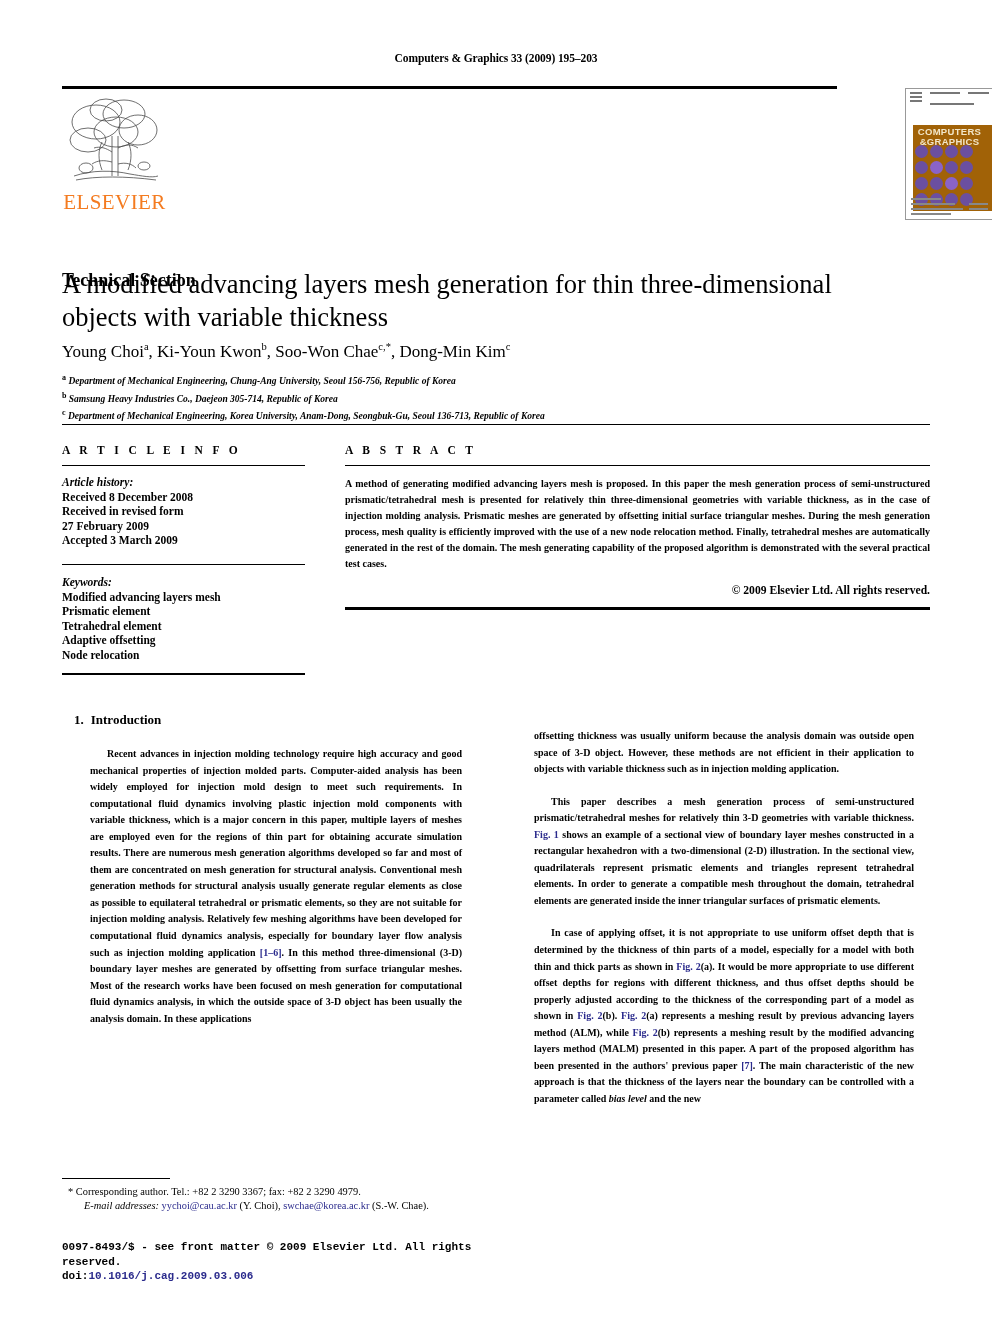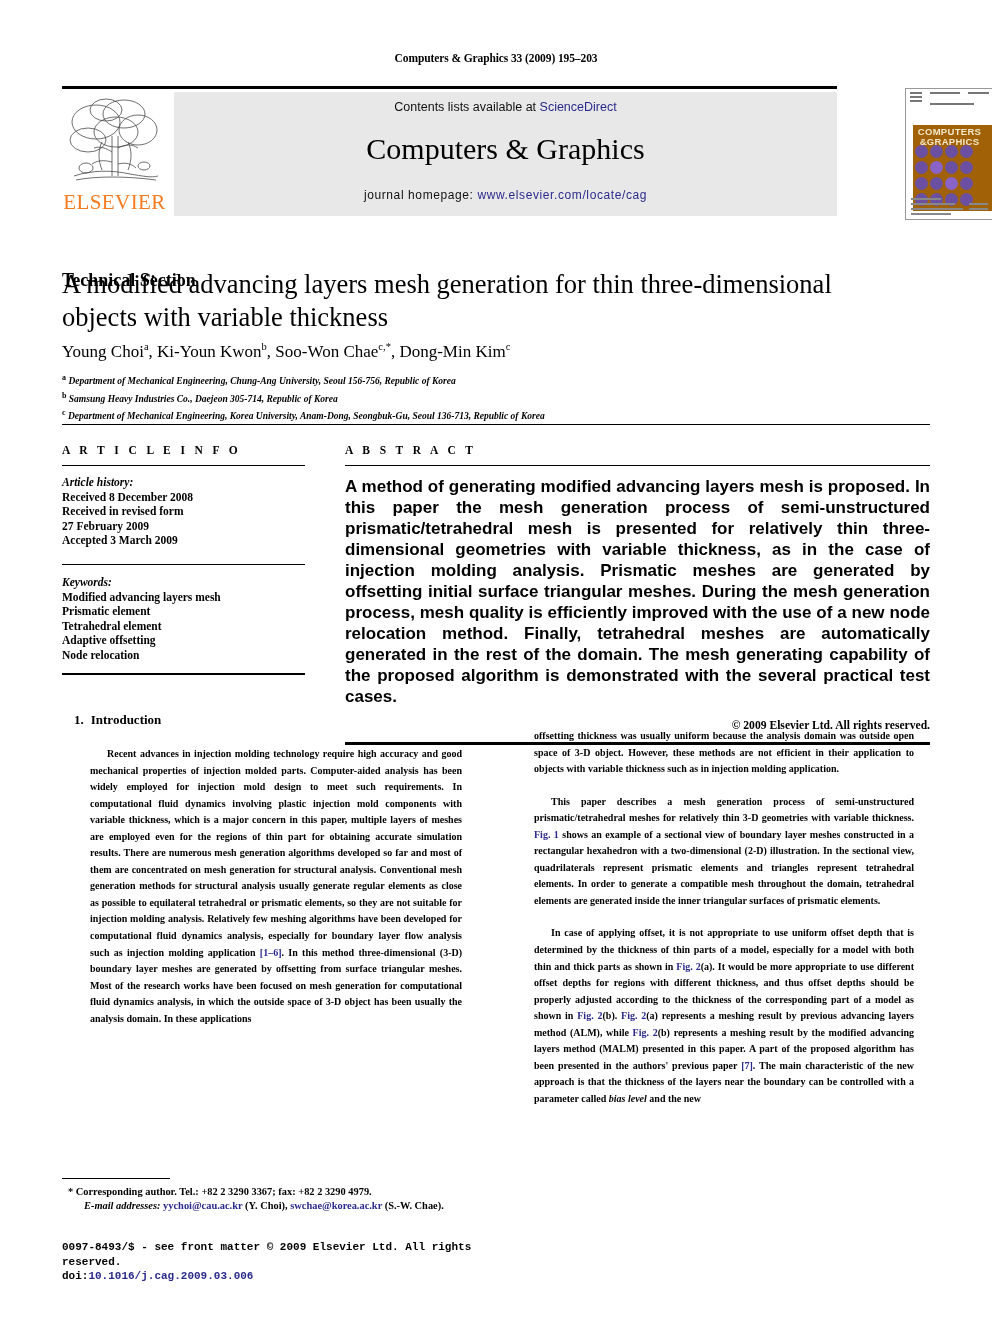--- a/index.html
+++ b/index.html
@@ -259,24 +259,24 @@
   .kw-block {
     margin-top: 17px;
   }
   .hr-thick {
     height: 2.5px;
     background: #000;
     margin-top: 10px;
   }
   .abs-body {
     margin-top: 10px;
-    font-family: Liberation Sans, sans-serif;
-    font-weight: bold;
-    font-size: 17px;
-    line-height: 21px;
+    font-family: Liberation Serif, serif;
+    font-weight: bold;
+    font-size: 10px;
+    line-height: 16px;
     text-align: justify;
   }
   .abs-copy {
     margin-top: 12px;
     text-align: right;
     font-family: "Liberation Serif", serif;
     font-weight: bold;
     font-size: 11.6px;
   }
 
@@ -318,21 +318,21 @@
     width: 404px;
   }
   .fn-rule {
     width: 108px;
     height: 1px;
     background: #000;
     margin-bottom: 6px;
   }
   .fn-line {
     font-family: "Liberation Serif", serif;
-    font-weight: bold;
+    font-weight: normal;
     font-size: 10.4px;
     line-height: 13.5px;
     padding-left: 14px;
     text-indent: -8px;
   }
   .fn-line .em-label {
     font-style: italic;
   }
   .fn-mail { color: #2a2a8c; }
 
@@ -375,29 +375,20 @@
           <path d="M10 88 C30 84 60 84 90 88"></path>
           <ellipse cx="20" cy="76" rx="7" ry="5"></ellipse>
           <ellipse cx="78" cy="74" rx="6" ry="4"></ellipse>
           <path d="M62 50 C66 58 66 68 62 78"></path>
           <path d="M36 50 C32 58 32 68 36 78"></path>
         </g>
       </svg>
       <div class="elsevier-word">ELSEVIER</div>
     </div>
 
-    <div class="banner">
-      <div class="banner-top">
-        <span>Contents lists available at </span><span class="sciencedirect">ScienceDirect</span>
-      </div>
-      <div class="banner-title">Computers &amp; Graphics</div>
-      <div class="banner-bottom">
-        <span>journal homepage: </span><span class="homepage-url">www.elsevier.com/locate/cag</span>
-      </div>
-    </div>
 
     <div class="cover">
       <div class="cover-head">
         <div class="cover-head-bar" style="left:0;top:0;width:12px;"></div>
         <div class="cover-head-bar" style="left:0;top:4px;width:12px;"></div>
         <div class="cover-head-bar" style="left:0;top:8px;width:12px;"></div>
         <div class="cover-head-bar" style="left:20px;top:0;width:30px;"></div>
         <div class="cover-head-bar" style="left:58px;top:0;width:21px;"></div>
         <div class="cover-head-bar" style="left:20px;top:11px;width:44px;"></div>
       </div>

